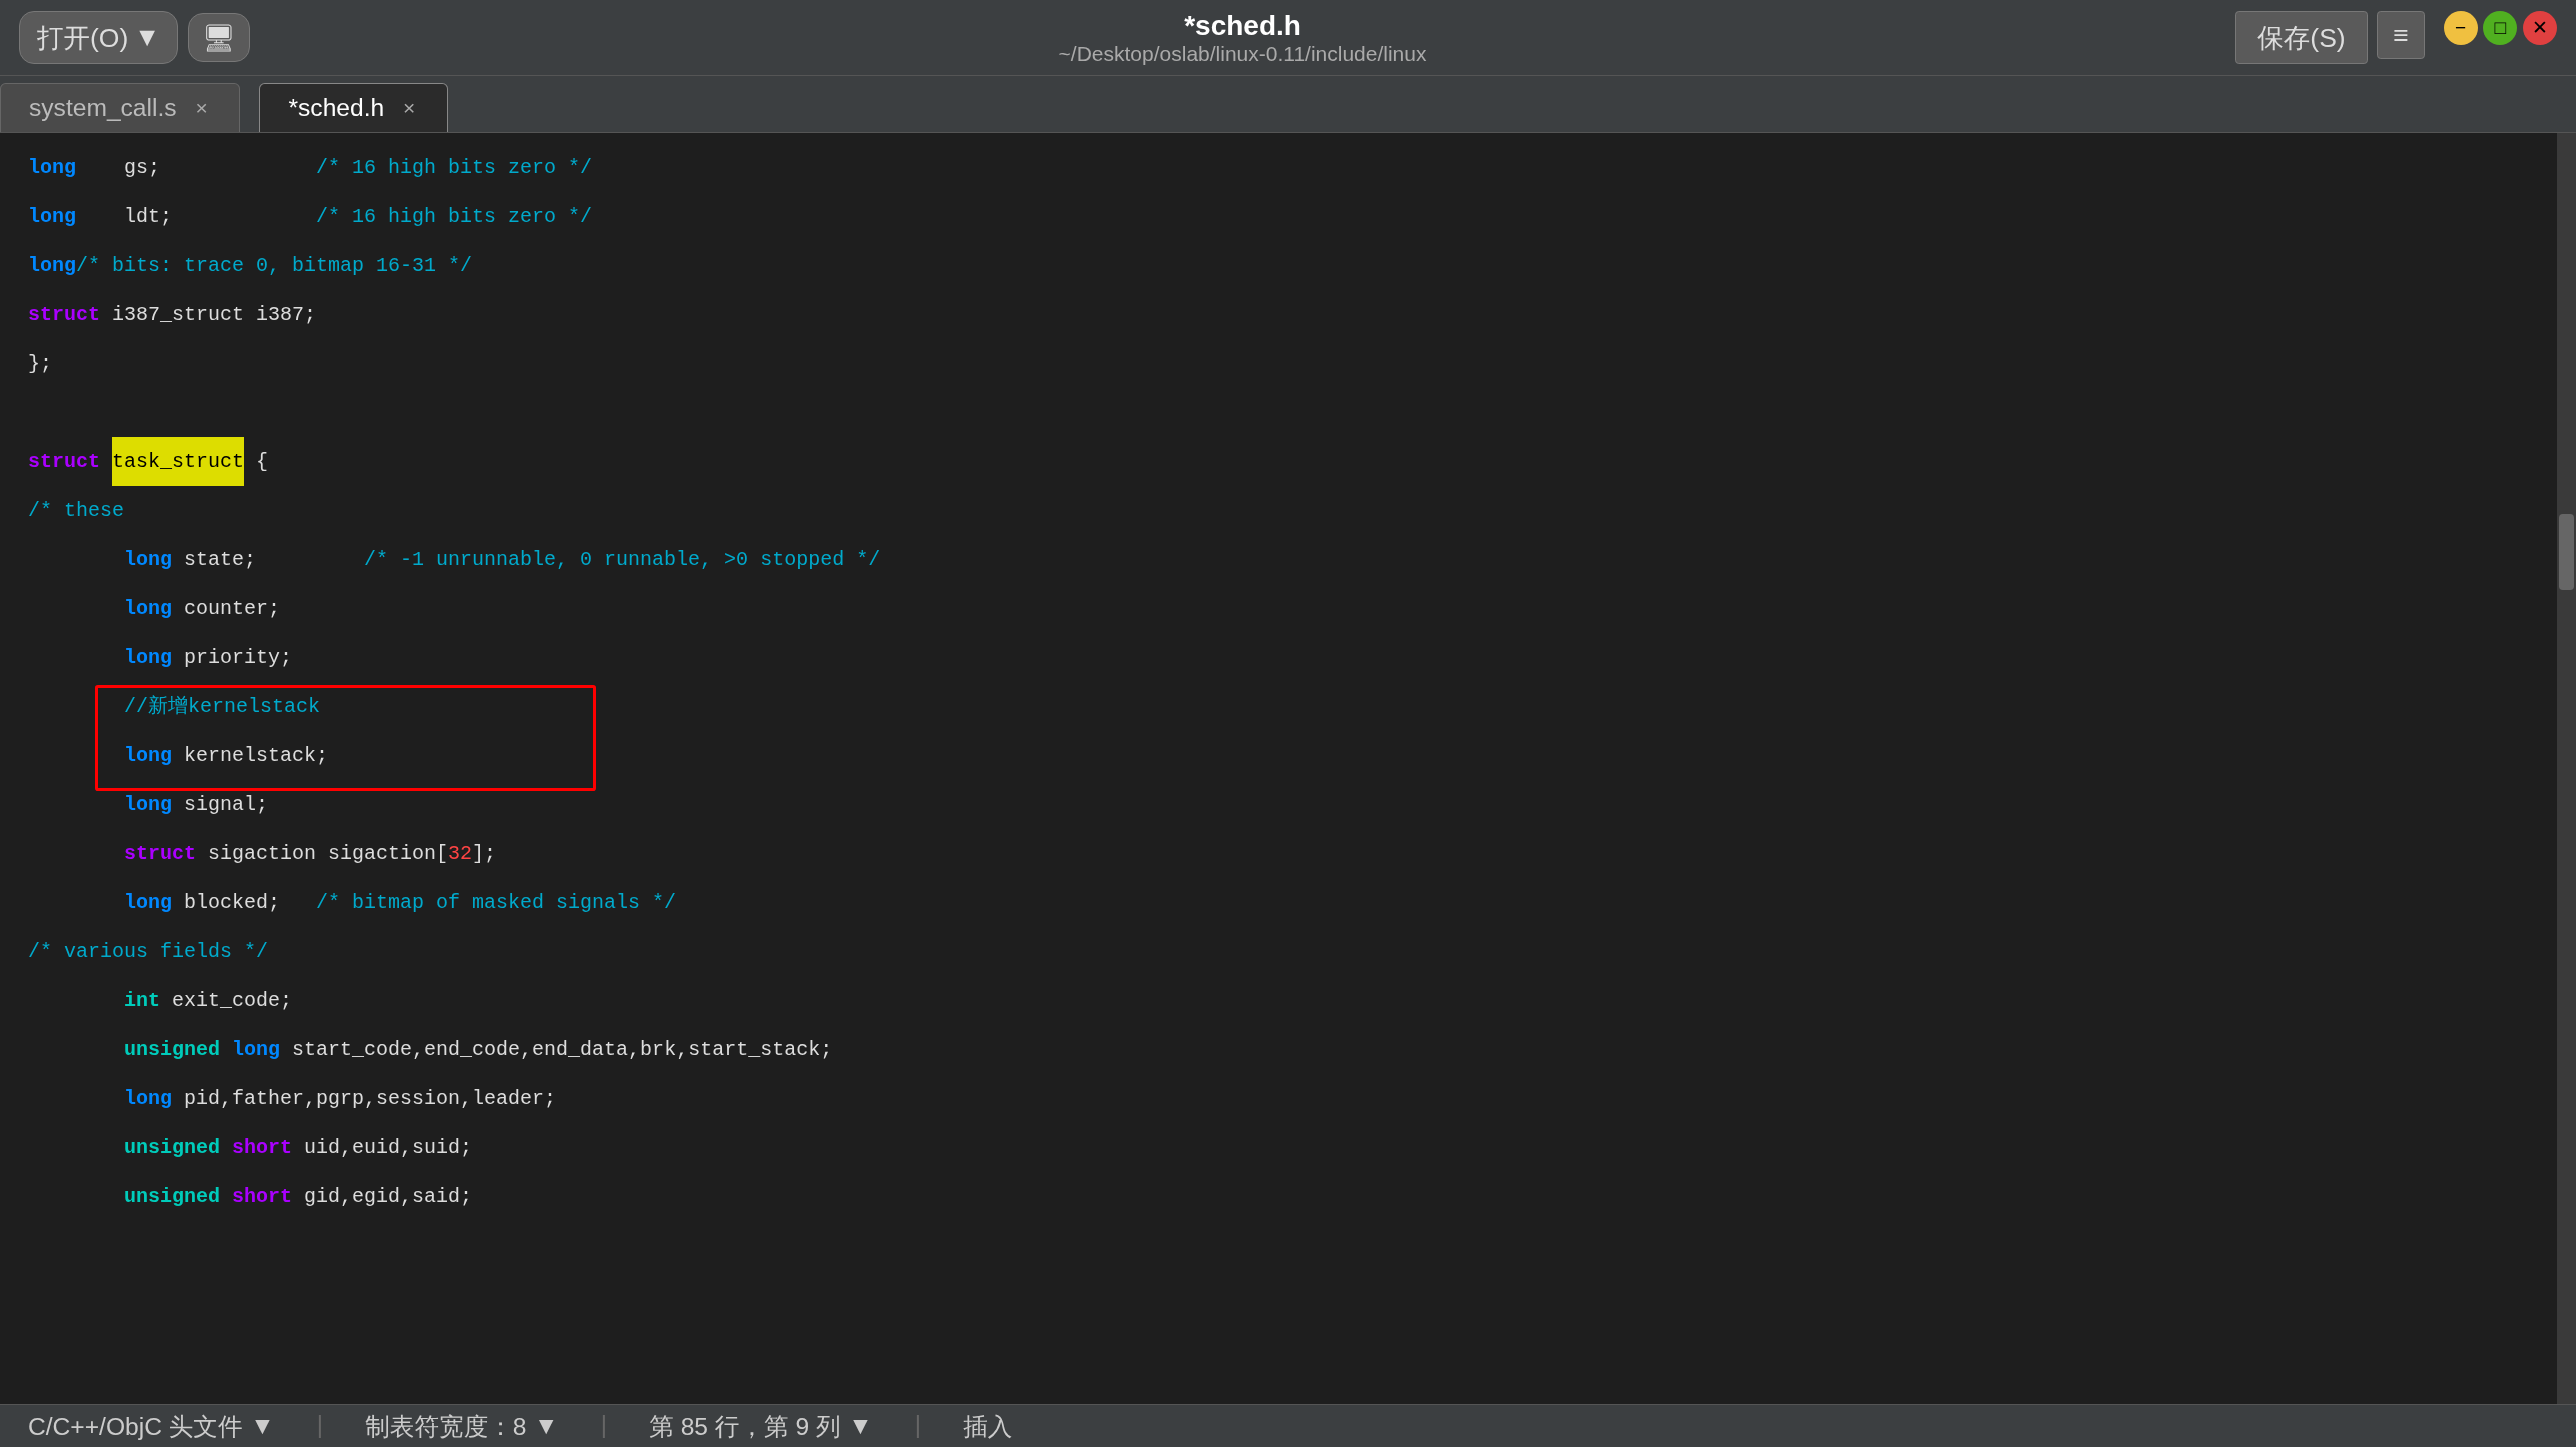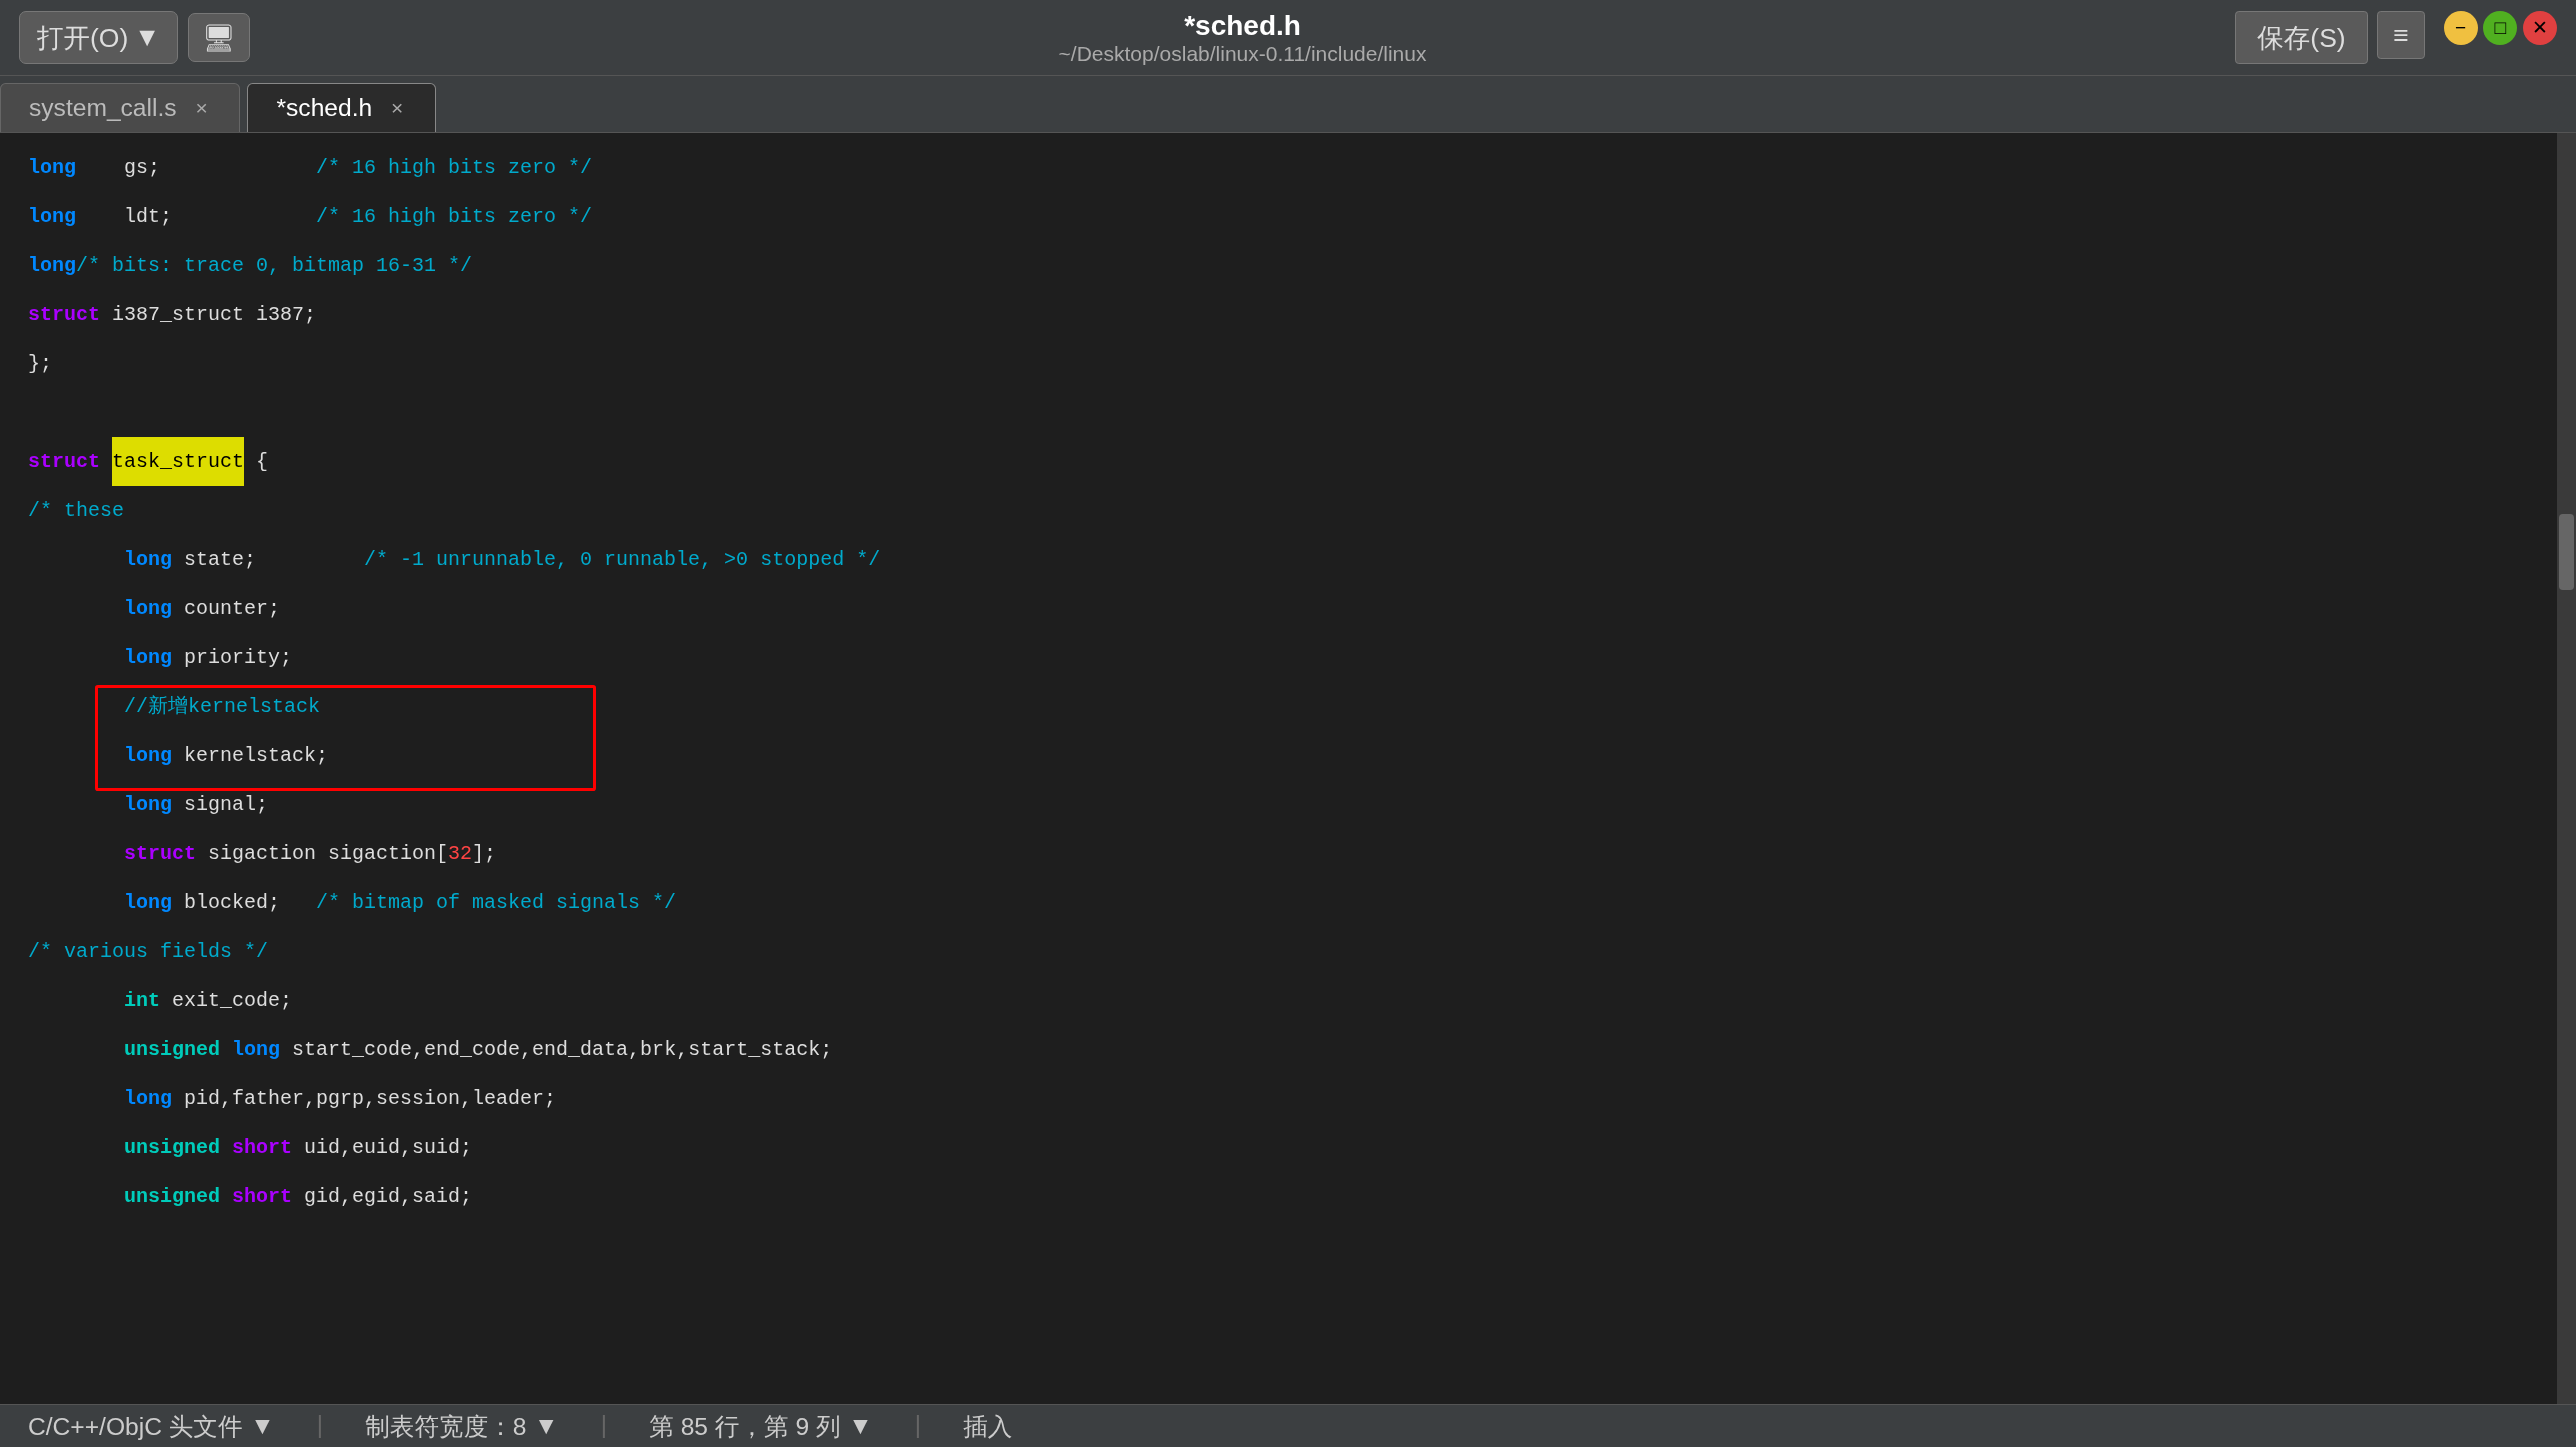--- a/index.html
+++ b/index.html
@@ -21,21 +21,21 @@
       align-items: center;
       padding: 0 19px;
       gap: 9.5px;
       flex-shrink: 0;
       border-bottom: 0.9px solid #555;
     }
     .titlebar-btn {
       background: #5a5a5a;
       color: #ddd;
       border: 0.9px solid #777;
-      border-radius: 7px;
+      border-radius: 15px;
       padding: 7.6px 17px;
       font-size: 26.5px;
       cursor: pointer;
       display: flex;
       align-items: center;
       gap: 5.7px;
     }
     .titlebar-center {
       flex: 1;
       text-align: center;
@@ -112,21 +112,21 @@
       gap: 15px;
       font-size: 24.6px;
       font-family: sans-serif;
       cursor: pointer;
       border-top-left-radius: 5.7px;
       border-top-right-radius: 5.7px;
       background: #4a4a4a;
       color: #bbb;
       border: 0.9px solid #666;
       border-bottom: none;
-      margin-right: 7px;
+      margin-right: 19px;
     }
     .tab.active {
       background: #2b2b2b;
       color: #fff;
       border-color: #888;
     }
     .tab-close {
       font-size: 21px;
       color: #aaa;
       cursor: pointer;

